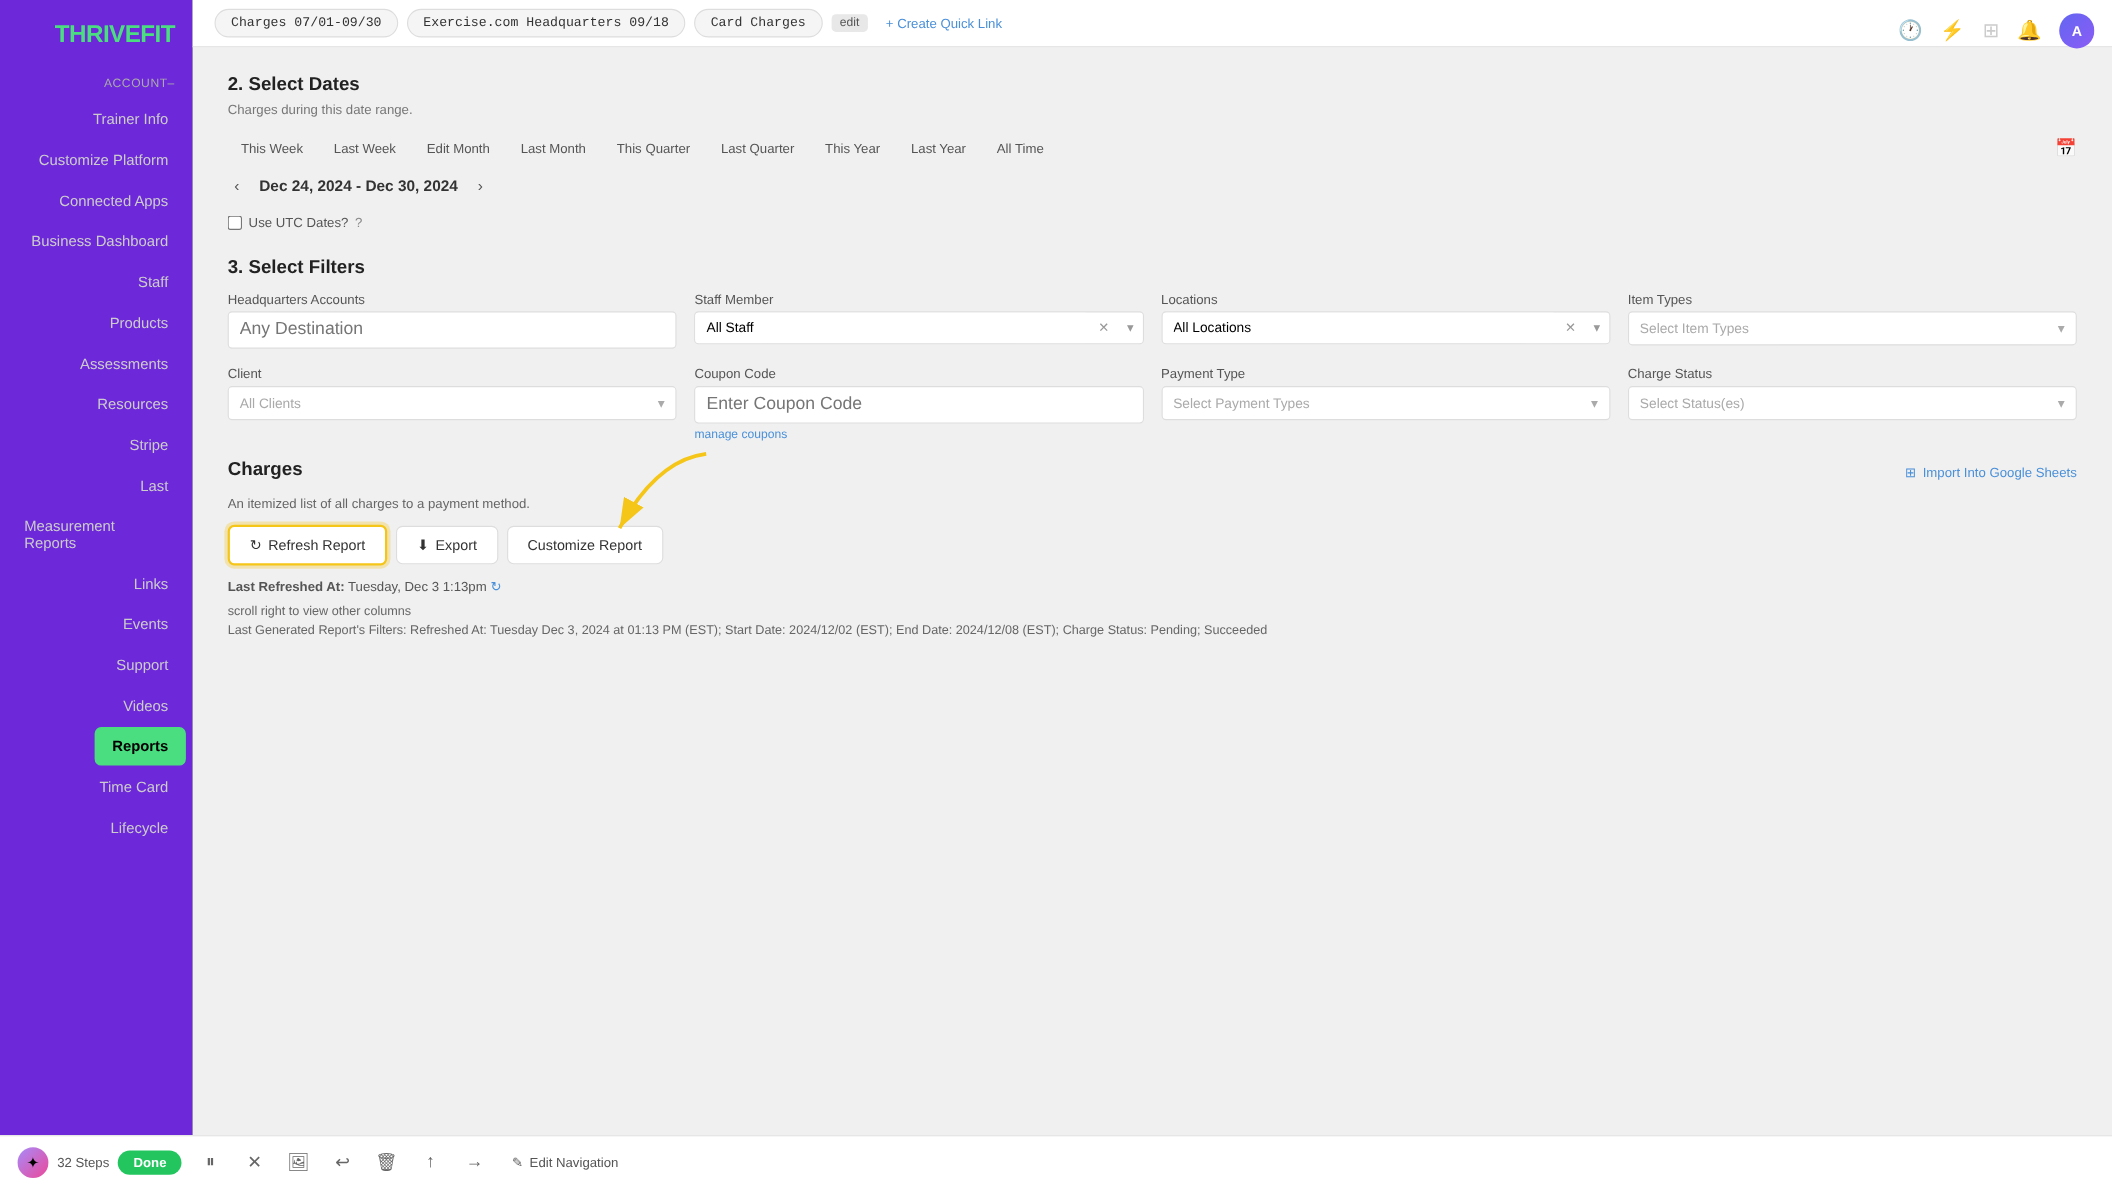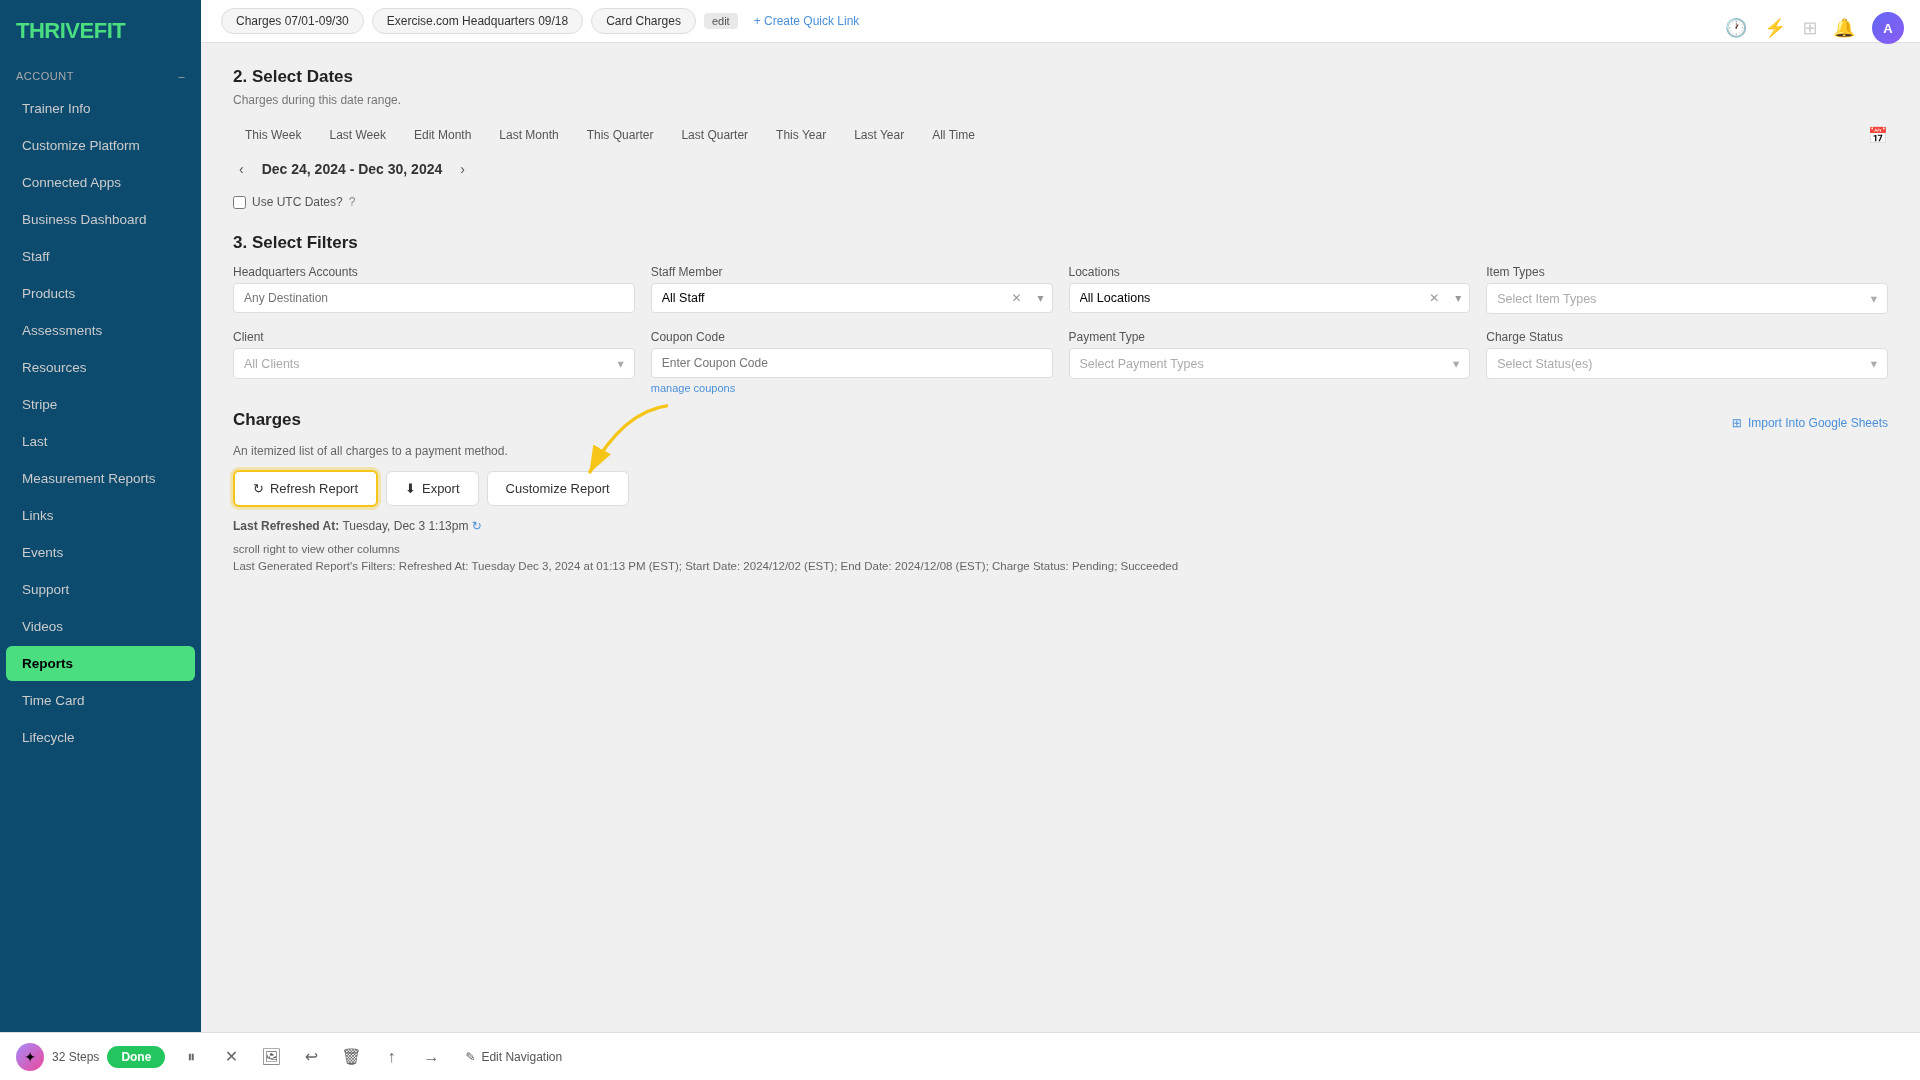--- a/index.html
+++ b/index.html
@@ -1,25 +1,26 @@
 <!DOCTYPE html>
 <html><head>
   <meta charset="utf-8">
   <style>
     * { box-sizing: border-box; margin: 0; padding: 0; }
     body { font-family: -apple-system, BlinkMacSystemFont, 'Segoe UI', sans-serif; background: #1a1a1a; display: flex; height: 1080px; width: 1920px; overflow: hidden; }
 
     
     .sidebar {
-      width: 201px;
-      background: #0c4a6e;
+      width: 175px;
+      background: #6d28d9;
       height: 100%;
       display: flex;
       flex-direction: column;
       flex-shrink: 0;
+      align-items: flex-end;
     }
     .sidebar-logo {
       padding: 18px 16px;
       font-size: 22px;
       font-weight: 900;
       color: #fff;
       letter-spacing: -0.5px;
     }
     .sidebar-logo span { color: #4ade80; }
     .sidebar-section-label {
@@ -62,20 +63,21 @@
       flex-wrap: wrap;
     }
     .quick-link-btn {
       background: #f5f5f5;
       border: 1px solid #ddd;
       border-radius: 20px;
       padding: 5px 14px;
       font-size: 12px;
       color: #333;
       cursor: pointer;
+      font-family: Liberation Mono, monospace;
     }
     .create-quick-link {
       color: #4a90d9;
       font-size: 12px;
       cursor: pointer;
       margin-left: 8px;
     }
     .edit-badge {
       background: #e8e8e8;
       border-radius: 4px;
@@ -164,21 +166,21 @@
       color: #555;
       margin-bottom: 4px;
       font-weight: 500;
     }
     .filter-select, .filter-input {
       width: 100%;
       padding: 7px 10px;
       border: 1px solid #ddd;
       border-radius: 4px;
       background: #fff;
-      font-size: 12px;
+      font-size: 16px;
       color: #444;
       outline: none;
     }
     .filter-select-multi {
       display: flex;
       align-items: center;
       justify-content: space-between;
       width: 100%;
       padding: 7px 10px;
       border: 1px solid #ddd;

